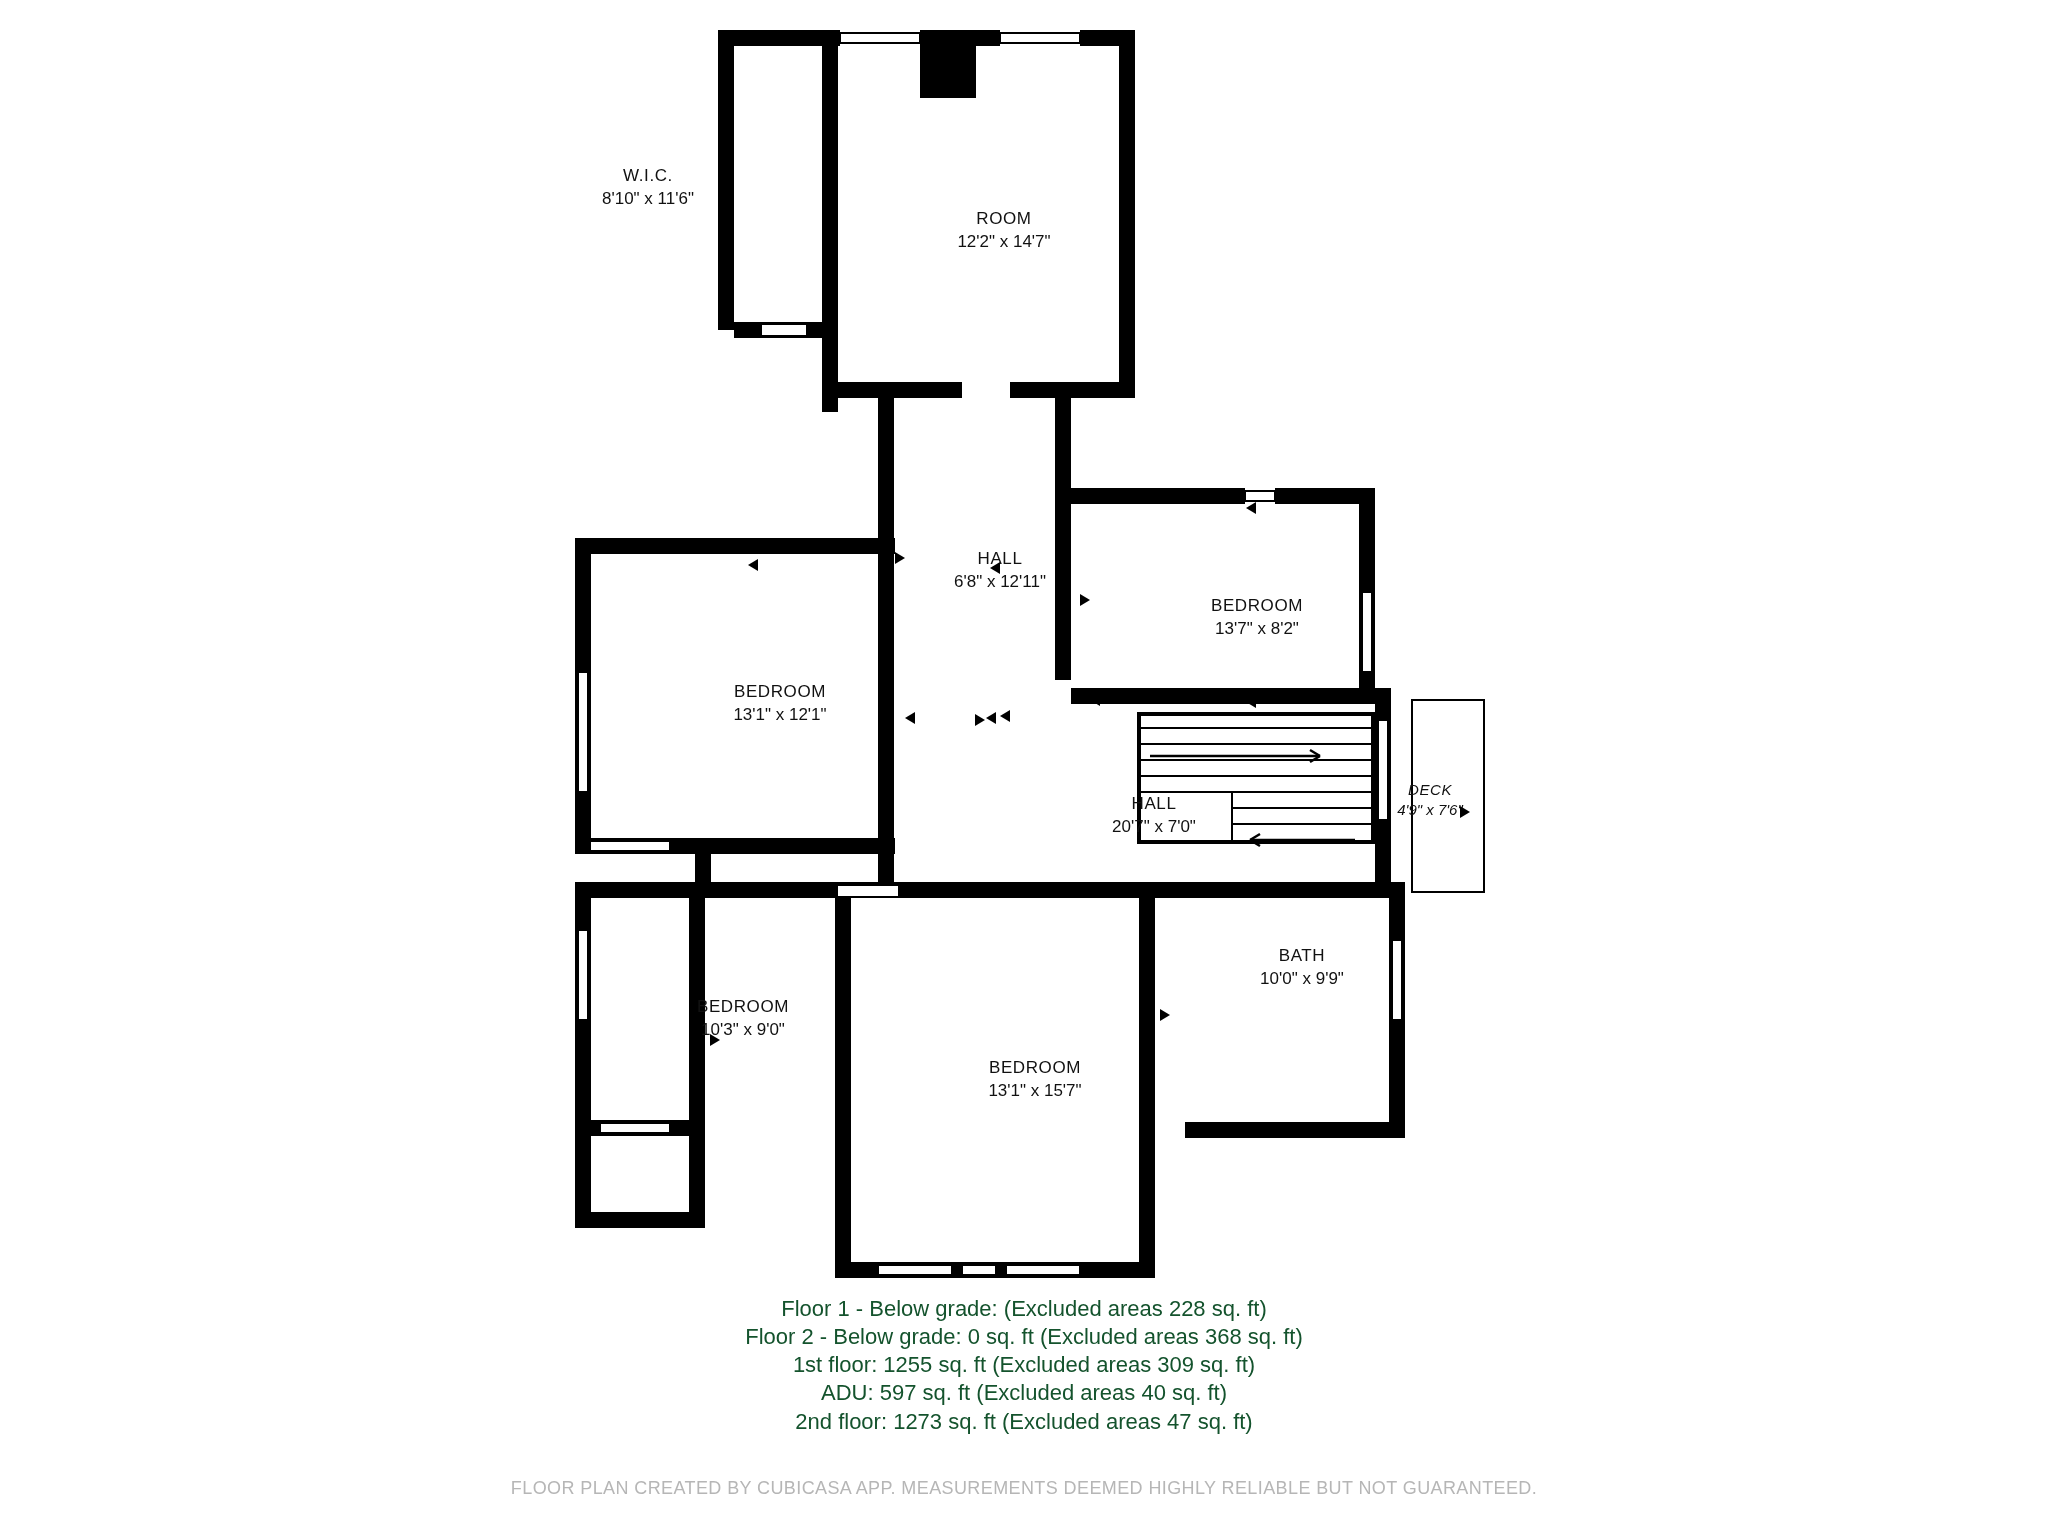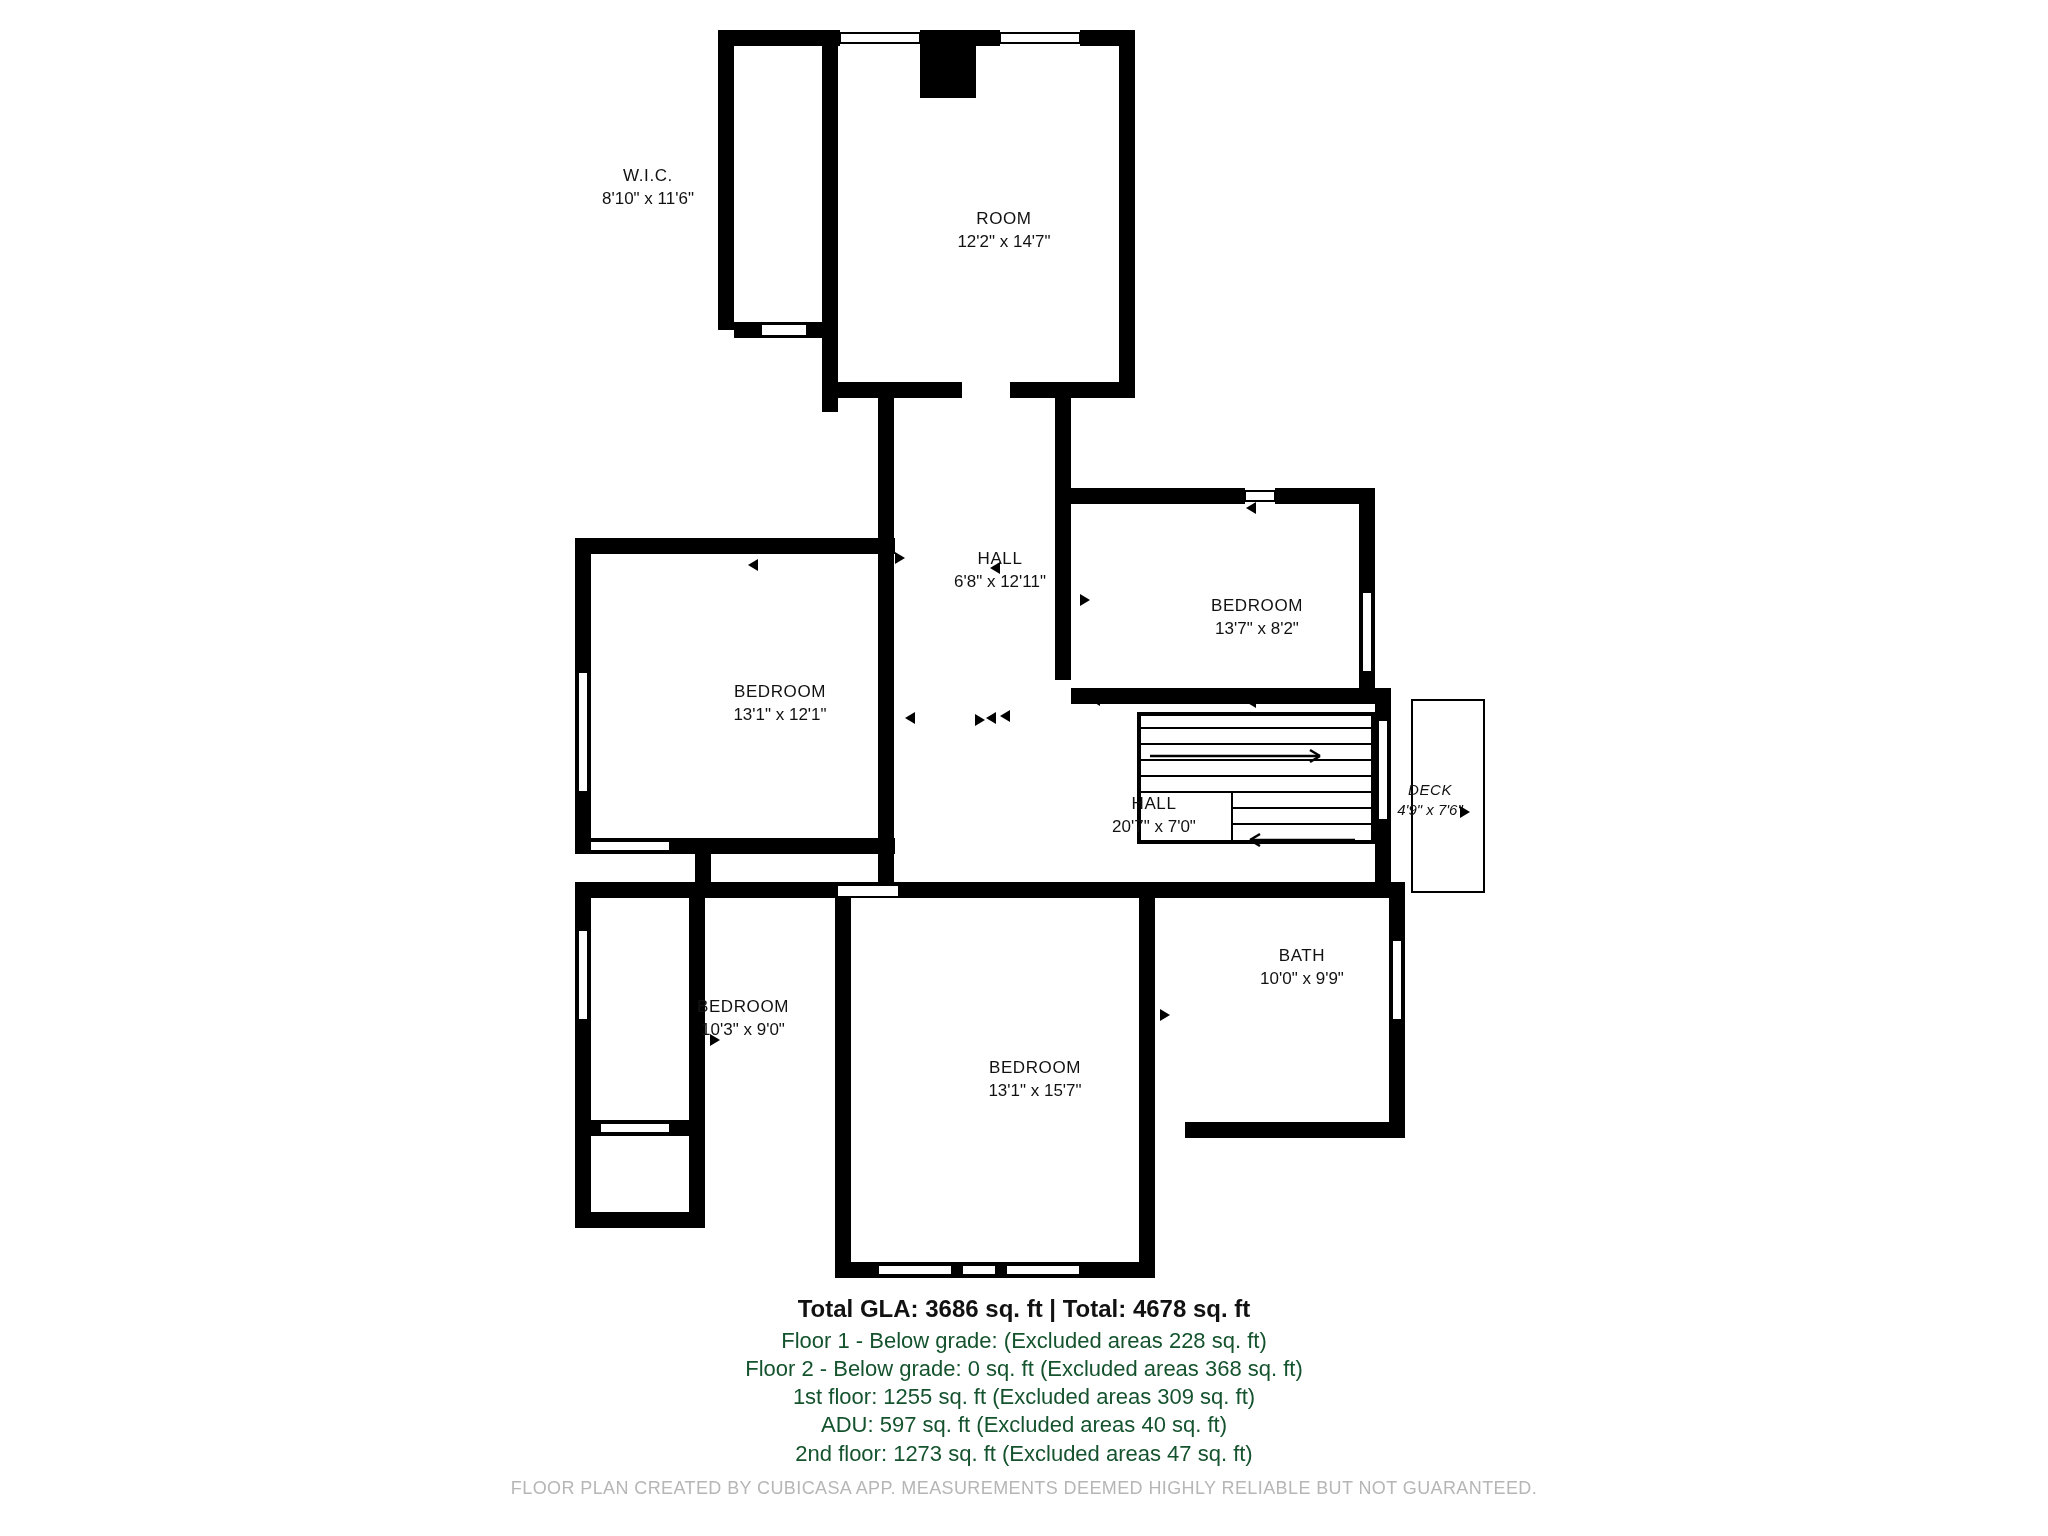--- a/index.html
+++ b/index.html
@@ -200,21 +200,20 @@
   <div class="room-name">BEDROOM</div>
   <div class="room-dim">10'3" x 9'0"</div>
 </div>
 
 <div class="room-label" style="left:955px;top:1057px;width:160px;">
   <div class="room-name">BEDROOM</div>
   <div class="room-dim">13'1" x 15'7"</div>
 </div>
 
 <div id="summary">
-  <div class="total">Total GLA: 3686 sq. ft | Total: 4678 sq. ft</div>
   <div class="line">Floor 1 - Below grade: (Excluded areas 228 sq. ft)</div>
   <div class="line">Floor 2 - Below grade: 0 sq. ft (Excluded areas 368 sq. ft)</div>
   <div class="line">1st floor: 1255 sq. ft (Excluded areas 309 sq. ft)</div>
   <div class="line">ADU: 597 sq. ft (Excluded areas 40 sq. ft)</div>
   <div class="line">2nd floor: 1273 sq. ft (Excluded areas 47 sq. ft)</div>
 </div>
 
 <div id="credit">FLOOR PLAN CREATED BY CUBICASA APP. MEASUREMENTS DEEMED HIGHLY RELIABLE BUT NOT GUARANTEED.</div>
 
 </body></html>

